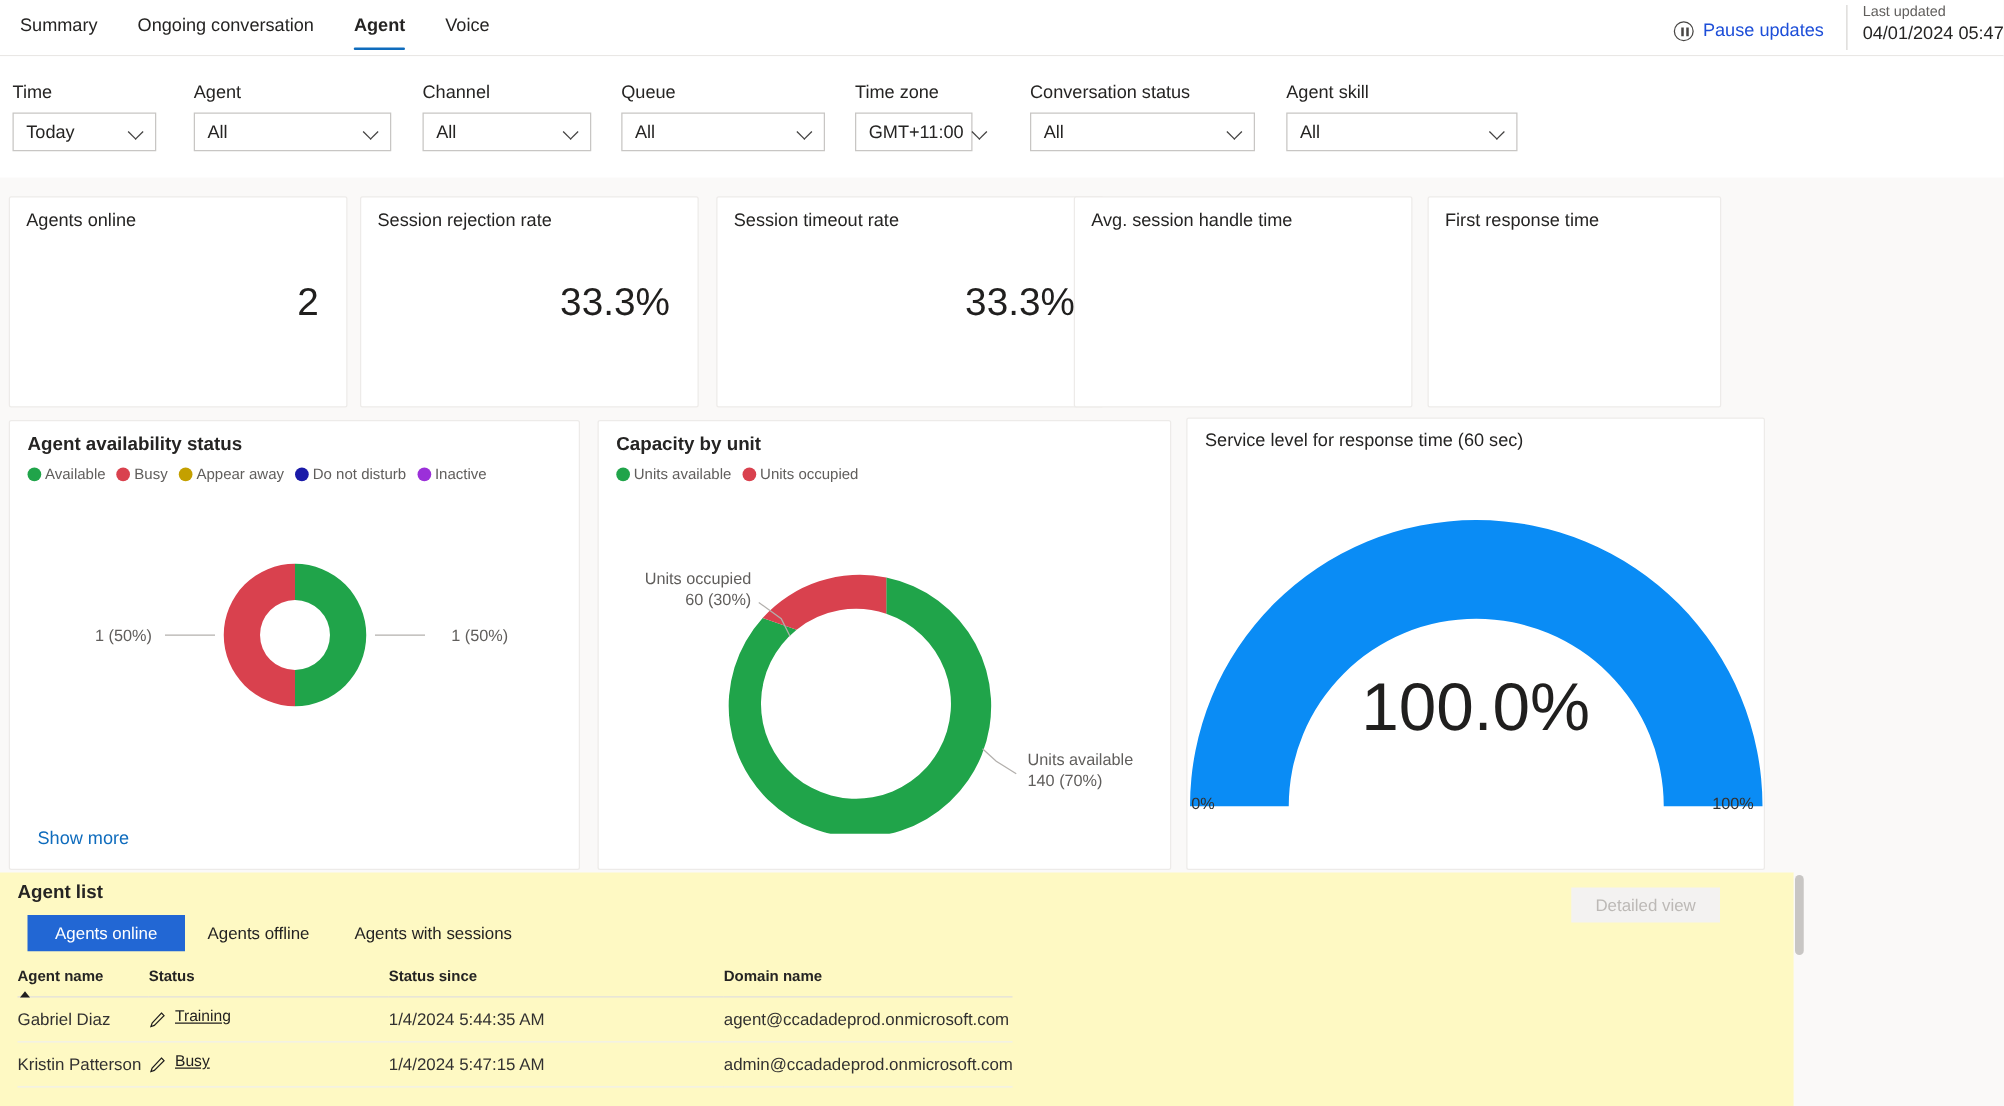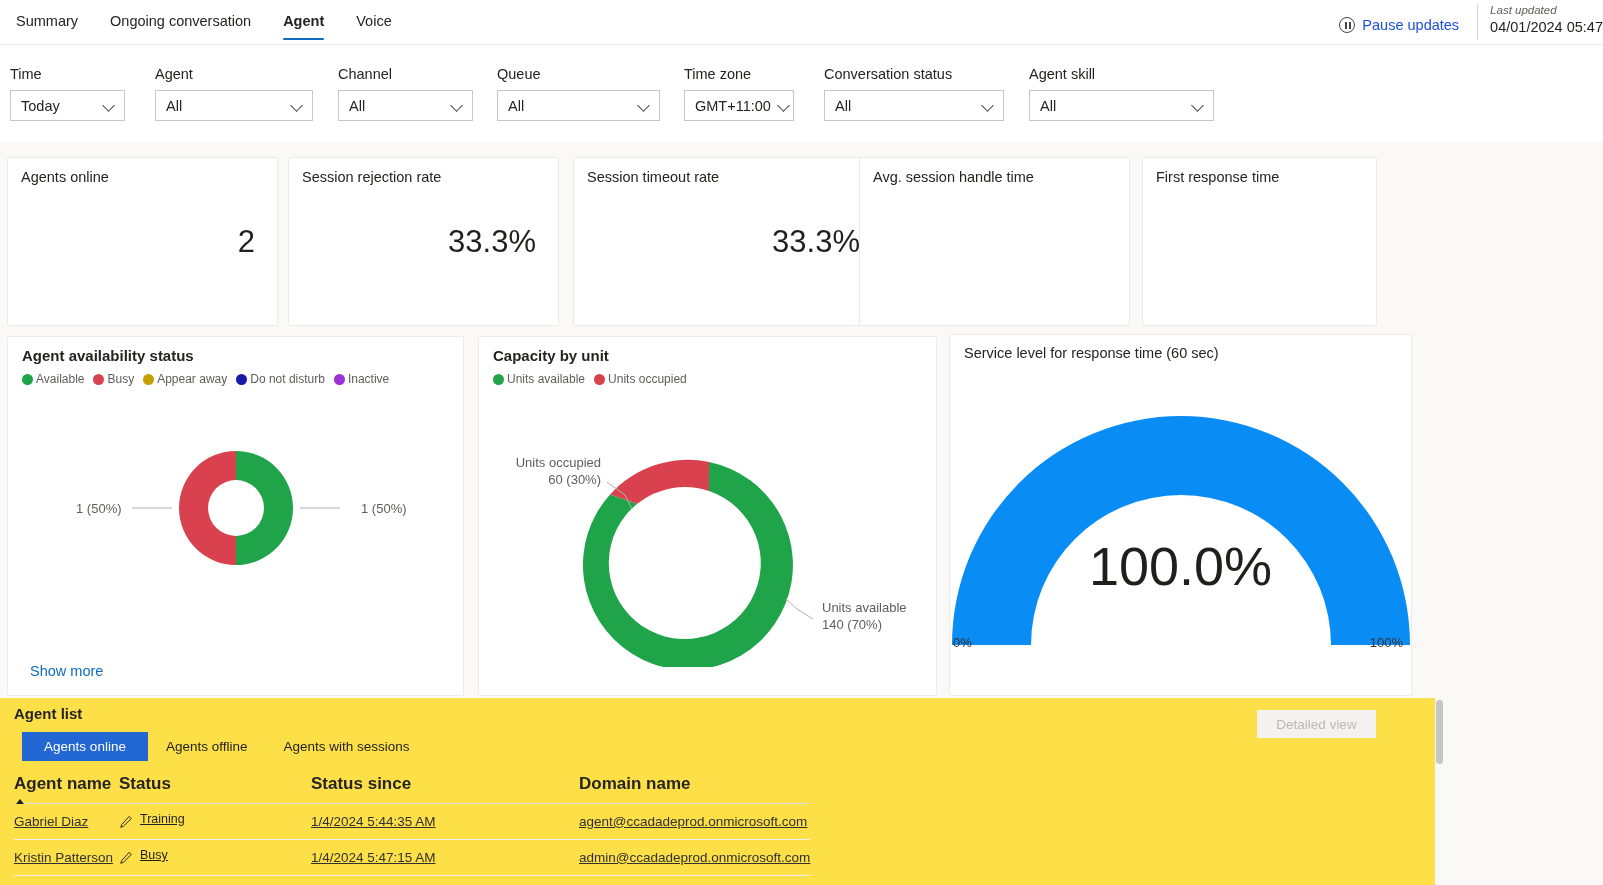--- a/index.html
+++ b/index.html
@@ -49,21 +49,21 @@
   }
   .pause-ico::before, .pause-ico::after {
     content: ""; position: absolute; top: 3.5px; width: 2px; height: 7px; background: #484644;
   }
   .pause-ico::before { left: 4.4px; }
   .pause-ico::after  { left: 8.2px; }
 
   .vsep { width: 1px; background: #d8d6d4; margin: 4px 0 5px 0; }
 
   .lastupd { padding: 3px 0 0 12px; }
-  .lastupd .lbl { font-size: 11.5px; color: #605e5c; line-height: 15px; font-style: italic; }
+  .lastupd .lbl { font-size: 11.5px; color: #605e5c; line-height: 15px; }
   .lastupd .val { font-size: 14.5px; color: #252423; line-height: 19px; white-space: nowrap; }
 
   
   .filters {
     position: absolute; left: 0; top: 45px; width: 1603px; height: 97px;
     background: #ffffff;
   }
   .filter { position: absolute; top: 21px; }
   .filter .flabel {
     font-size: 14.5px; color: #252423; margin-bottom: 8px; white-space: nowrap;
@@ -116,21 +116,21 @@
 
   .showmore {
     position: absolute; left: 22px; bottom: 16px;
     font-size: 14.5px; color: #0f6cbd; cursor: pointer;
   }
 
   .lbl-s { position: absolute; font-size: 13px; color: #605e5c; line-height: 17px; }
 
   
   .agentpanel {
-    position: absolute; left: 0; top: 698px; width: 1435px; height: 187px; background: #fde047;
+    position: absolute; left: 0; top: 698px; width: 1435px; height: 187px; background: #fef9c3;
   }
   .agentpanel .ptitle {
     position: absolute; left: 14px; top: 7px;
     font-size: 15px; font-weight: bold; color: #252423;
   }
   .pivot { position: absolute; left: 22px; top: 34px; display: flex; align-items: center; }
   .pivot .pv {
     height: 29px; display: flex; align-items: center; justify-content: center;
     font-size: 13.5px; color: #252423; padding: 0 18px; cursor: pointer; white-space: nowrap;
   }
@@ -143,25 +143,25 @@
     font-size: 13.5px; font-family: inherit;
     display: flex; align-items: center; justify-content: center;
     cursor: default;
   }
 
   table.agents {
     position: absolute; left: 14px; top: 76px; border-collapse: collapse;
     font-size: 13.5px;
   }
   table.agents th {
-    text-align: left; font-weight: bold; color: #252423; font-size: 17px;
+    text-align: left; font-weight: bold; color: #252423; font-size: 12px;
     padding: 0 0 9px 0; border-bottom: 1px solid #e1dfdd; position: relative;
   }
   table.agents td {
-    color: #323130; padding: 8px 0 9px 0; border-bottom: 1px solid #f0efee; vertical-align: middle; text-decoration: underline;
+    color: #323130; padding: 8px 0 9px 0; border-bottom: 1px solid #f0efee; vertical-align: middle;
   }
   .sortcaret {
     position: absolute; left: 2px; bottom: -1px;
     width: 0; height: 0; border-left: 4.5px solid transparent;
     border-right: 4.5px solid transparent; border-bottom: 5px solid #201f1e;
   }
   .statuscell { display: flex; align-items: flex-start; gap: 7px; }
   .pencil { width: 14px; height: 16px; flex: none; margin-top: 2px; }
   .statuslink { text-decoration: underline; color: #201f1e; cursor: pointer; font-size: 12.5px; }
 
@@ -228,21 +228,21 @@
     <div class="filter" style="left:497px;width:163px;">
       <div class="flabel">Queue</div>
       <div class="fselect" style="width:163px;">
         <span>All</span>
         <span class="chev"></span>
       </div>
     </div>
 
     <div class="filter" style="left:684px;width:115px;">
       <div class="flabel">Time zone</div>
-      <div class="fselect" style="width:110px;">
+      <div class="fselect" style="width:94px;">
         <span>GMT+11:00</span>
         <span class="chev"></span>
       </div>
     </div>
 
     <div class="filter" style="left:824px;width:180px;">
       <div class="flabel">Conversation status</div>
       <div class="fselect" style="width:180px;">
         <span>All</span>
         <span class="chev"></span>

